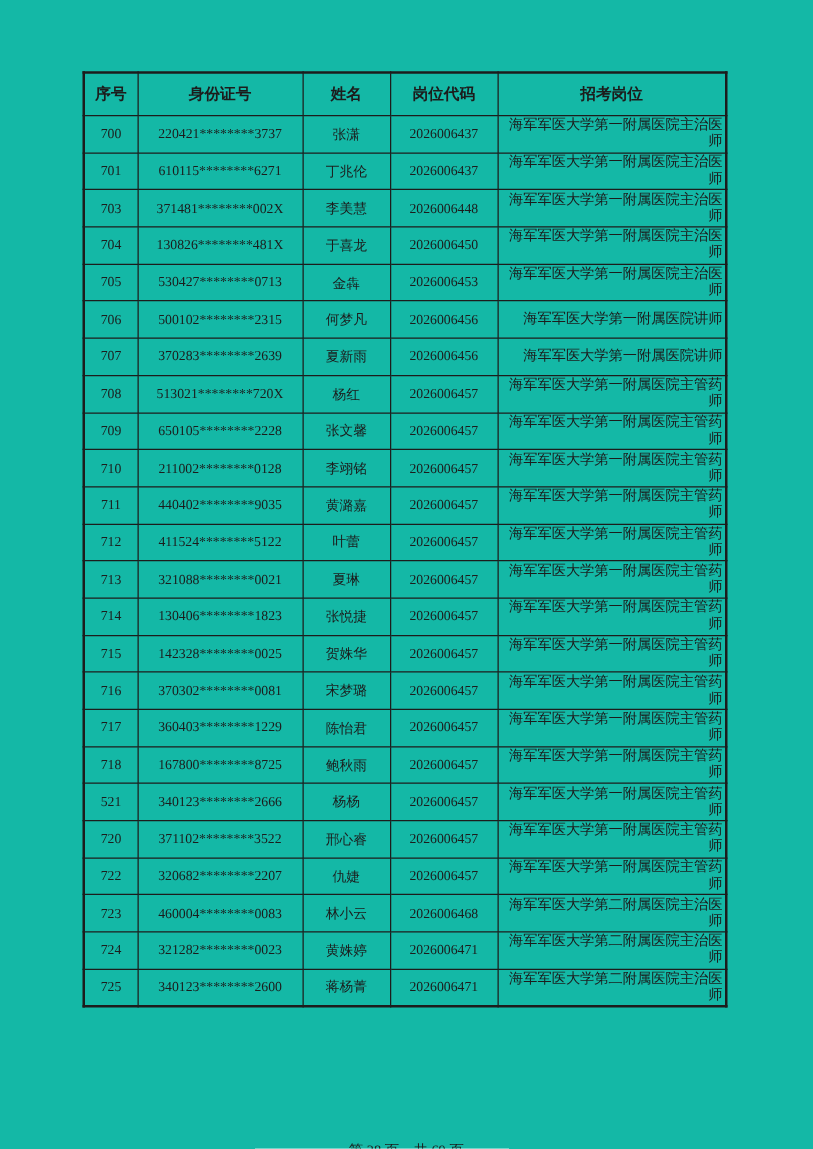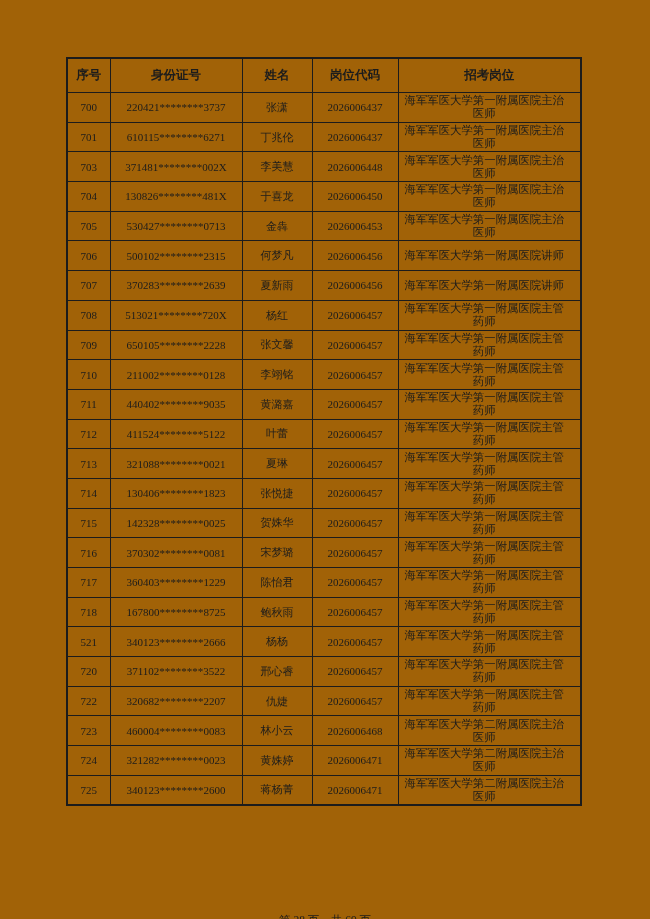--- a/index.html
+++ b/index.html
@@ -6,21 +6,21 @@
     margin: 0;
     padding: 0;
     background: #ffffff;
     font-family: "Liberation Serif", "DejaVu Serif", serif;
     color: #1c1c1c;
   }
   .sheet {
     position: relative;
     width: 650px;
     height: 919px;
-    background: #a16207;
+    background: #14b8a6;
     overflow: hidden;
   }
   table.roster {
     position: absolute;
     left: 66px;
     top: 57px;
     border-collapse: collapse;
     table-layout: fixed;
     border: 2px solid #1c1c1c;
   }
@@ -41,24 +41,24 @@
     text-align: center;
     padding: 0 2px;
   }
   tbody tr { height: 29.7px; margin-top: 17px; }
   td {
     font-size: 11px;
     text-align: center;
     padding: 0 2px;
   }
   td.pos {
-    text-align: center;
+    text-align: right;
     font-size: 11.4px;
     line-height: 13px;
-    padding: 1px 12px 1px 2px;
+    padding: 1px 2px 1px 2px;
     word-break: break-all;
   }
   .footer {
     position: absolute;
     left: 0;
     top: 873px;
     width: 650px;
     text-align: center;
     font-size: 11.5px;
     color: #1c1c1c;

